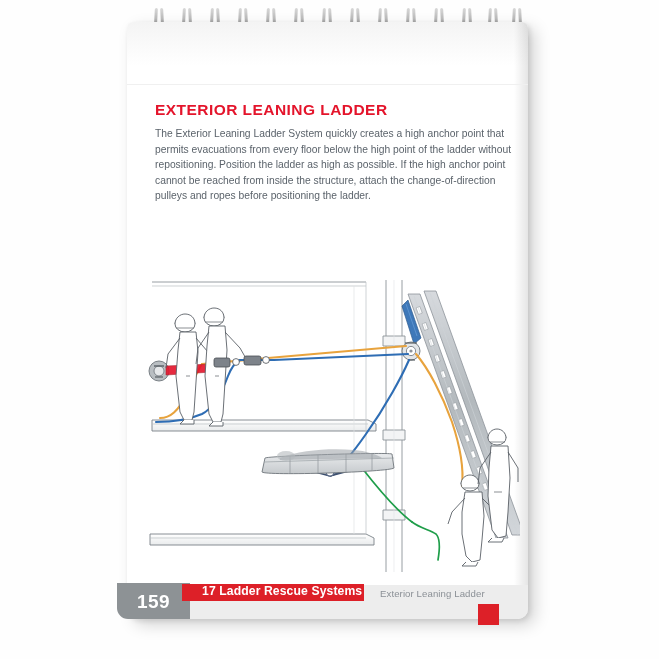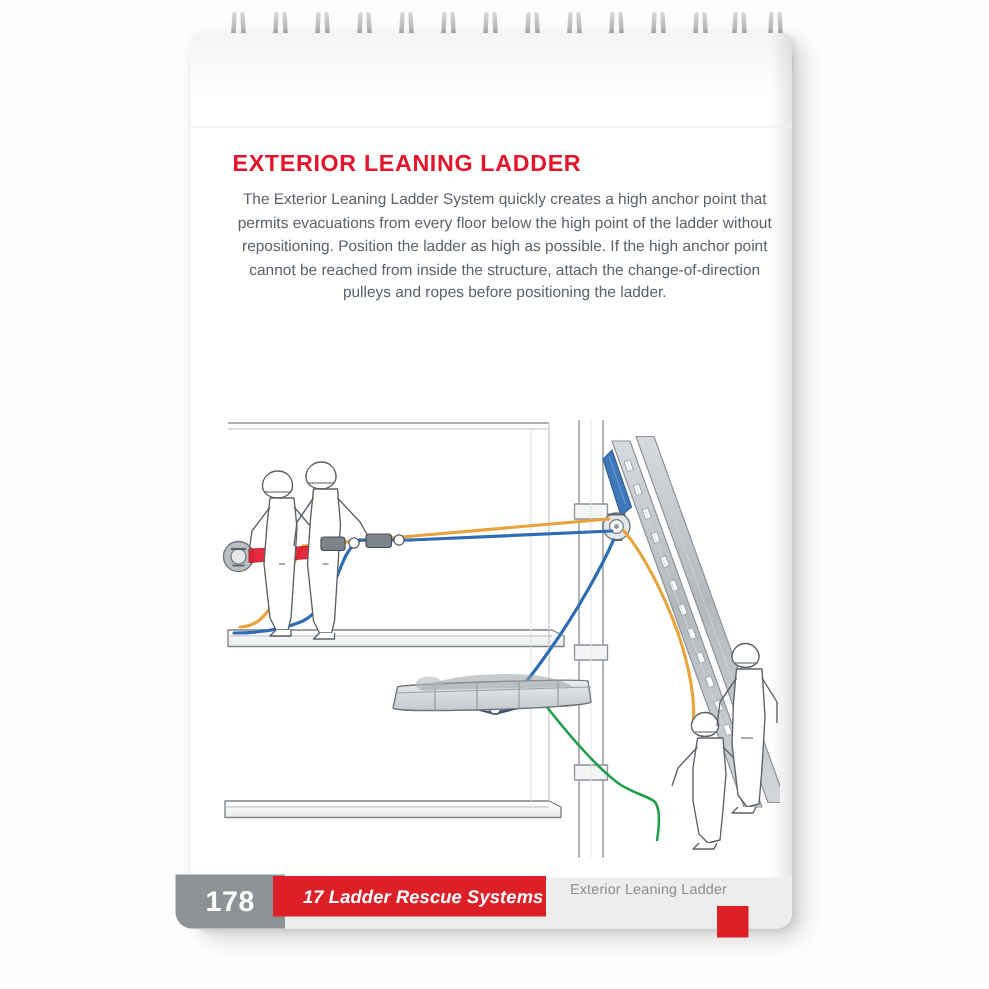--- a/index.html
+++ b/index.html
@@ -53,21 +53,21 @@
 
   
   #heading{
     position:absolute;left:155px;top:101px;width:340px;
     color:#E4142B;font-size:15.5px;font-weight:bold;letter-spacing:.45px;
     line-height:1.1;
   }
   .para{
     position:absolute;left:155px;width:363px;
     color:#5b636b;font-size:10.3px;line-height:15.6px;
-    text-align:center;
+    text-align:left;
   }
   #para1{top:126px;}
   #para2{top:213px;}
 
   
   #art{position:absolute;left:140px;top:272px;width:380px;height:300px;}
 
   
   #footband{
     position:absolute;left:127px;top:585px;width:401px;height:34px;
@@ -76,22 +76,22 @@
   #pagetab{
     position:absolute;left:117px;top:583px;width:73px;height:36px;
     background:#8d9295;border-radius:0 0 0 11px;
     display:flex;align-items:center;justify-content:center;
   }
   #pagenum{
     color:#ffffff;font-size:19px;font-weight:bold;letter-spacing:.4px;
     transform:translateY(1px);
   }
   #chapbar{
-    position:absolute;left:182px;top:584px;width:182px;height:27px;
-    background:#DD2028;display:flex;align-items:center;font-style:italic;
+    position:absolute;left:182px;top:584px;width:182px;height:17px;
+    background:#DD2028;display:flex;
   }
   #chaplabel{
     color:#ffffff;font-size:12.2px;font-weight:bold;letter-spacing:.1px;
     padding-left:20px;
   }
   #sectlabel{
     position:absolute;left:380px;top:588px;width:140px;
     color:#8b9096;font-size:9.6px;letter-spacing:.1px;
   }
   #redsq{
@@ -391,21 +391,21 @@
           <path d="M354,220 L362,220" stroke-width="0.7"></path>
         </g>
 
       </g>
     </svg>
   </div>
 
   <div id="footband"></div>
 
   <div id="pagetab">
-    <span id="pagenum">178</span>
+    <span id="pagenum">159</span>
   </div>
 
   <div id="chapbar">
     <span id="chaplabel">17 Ladder Rescue Systems</span>
   </div>
 
   <div id="sectlabel">Exterior Leaning Ladder</div>
   <div id="redsq"></div>
 
 </div>

